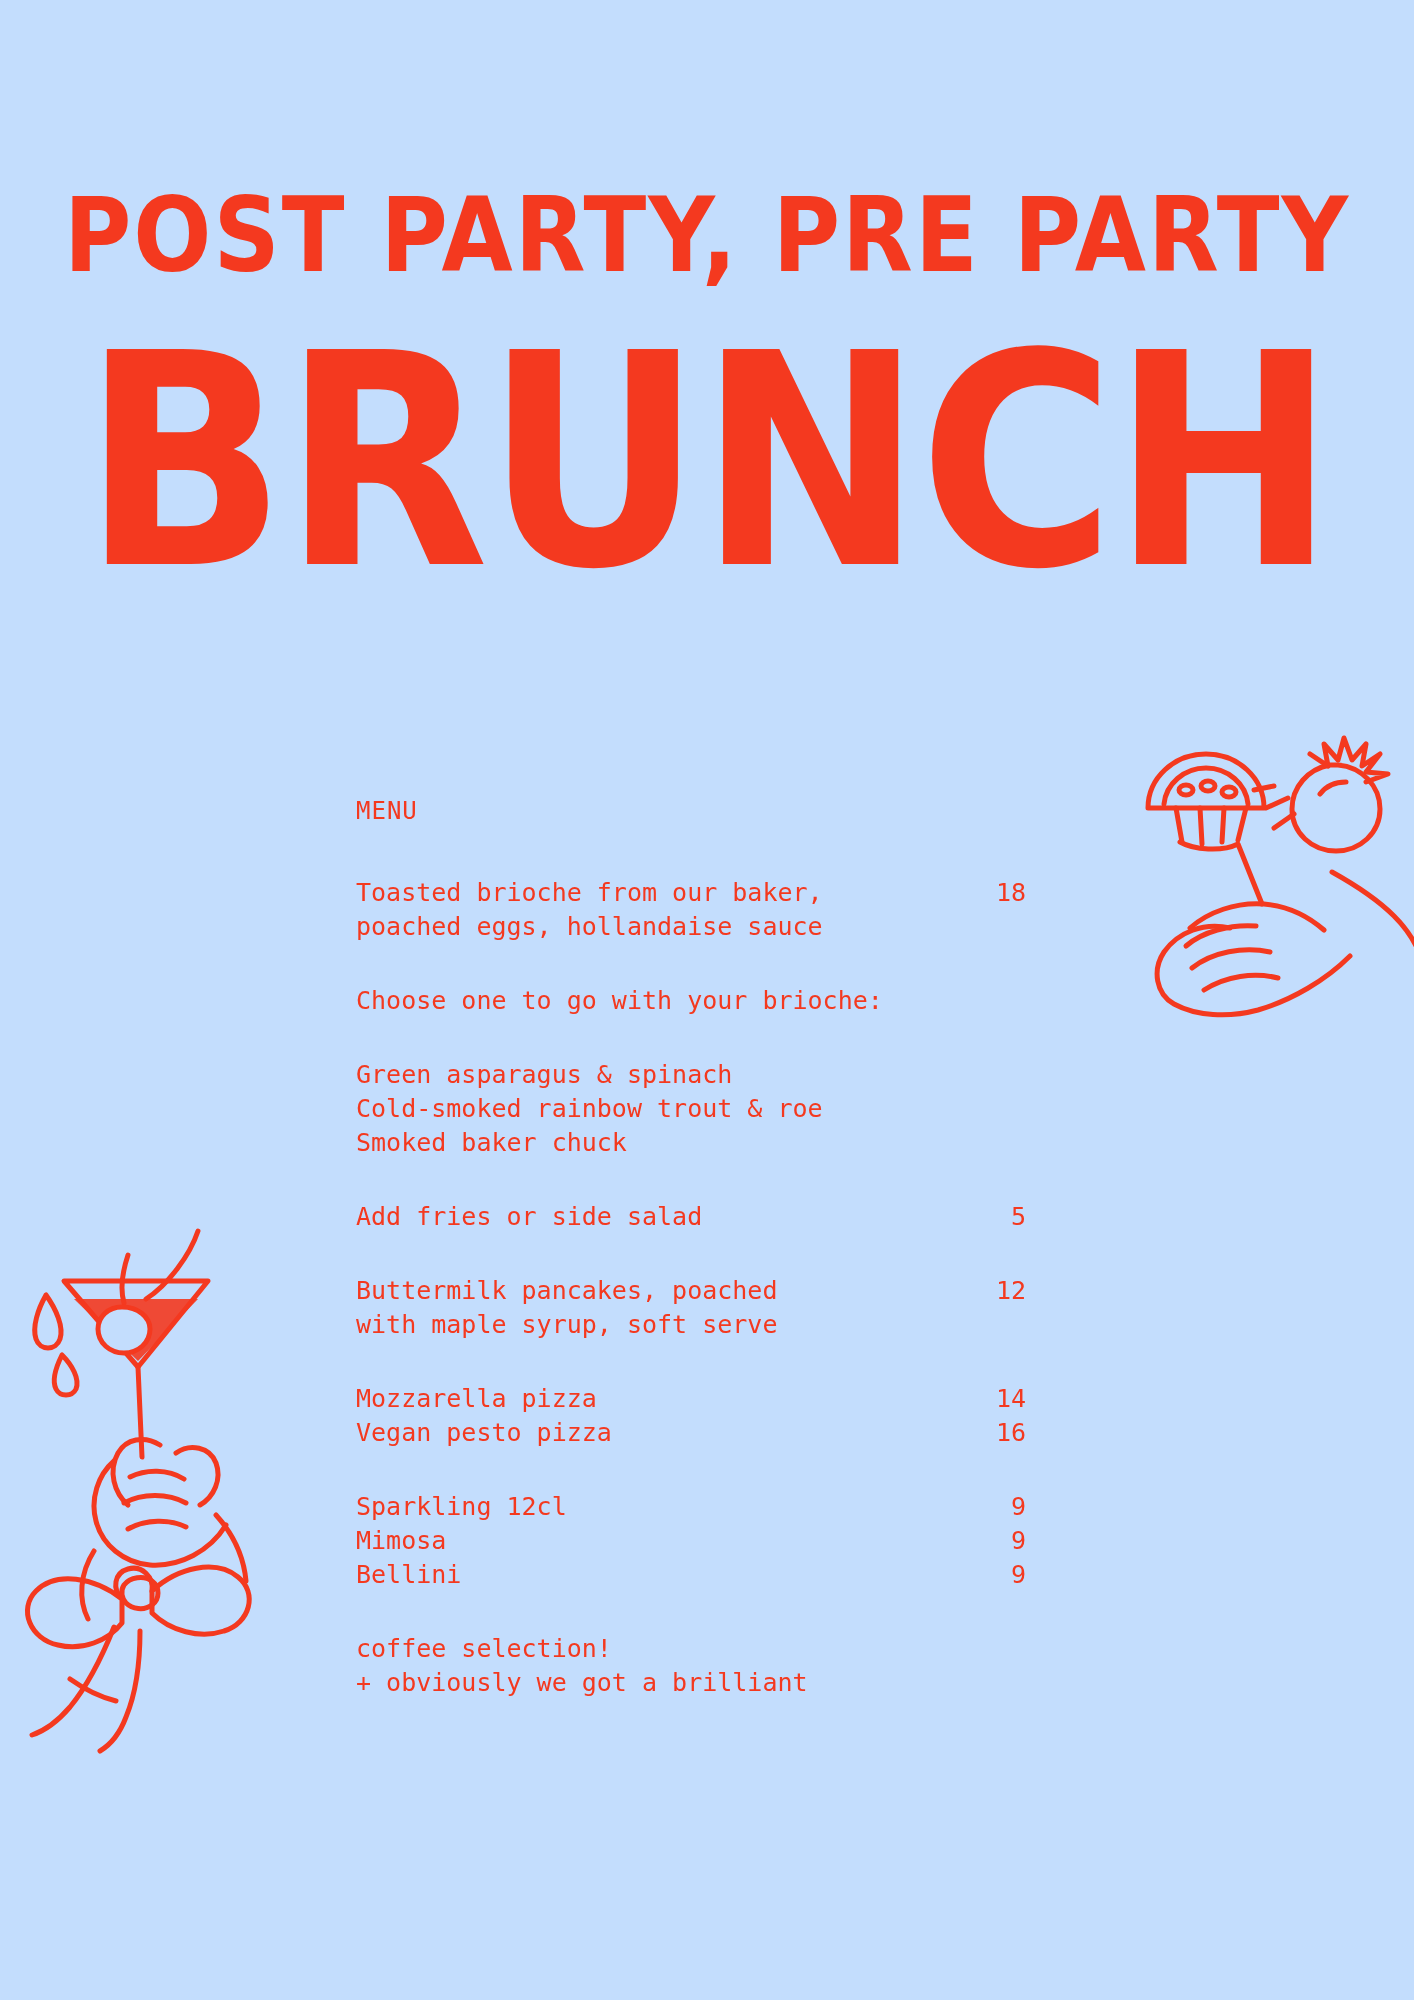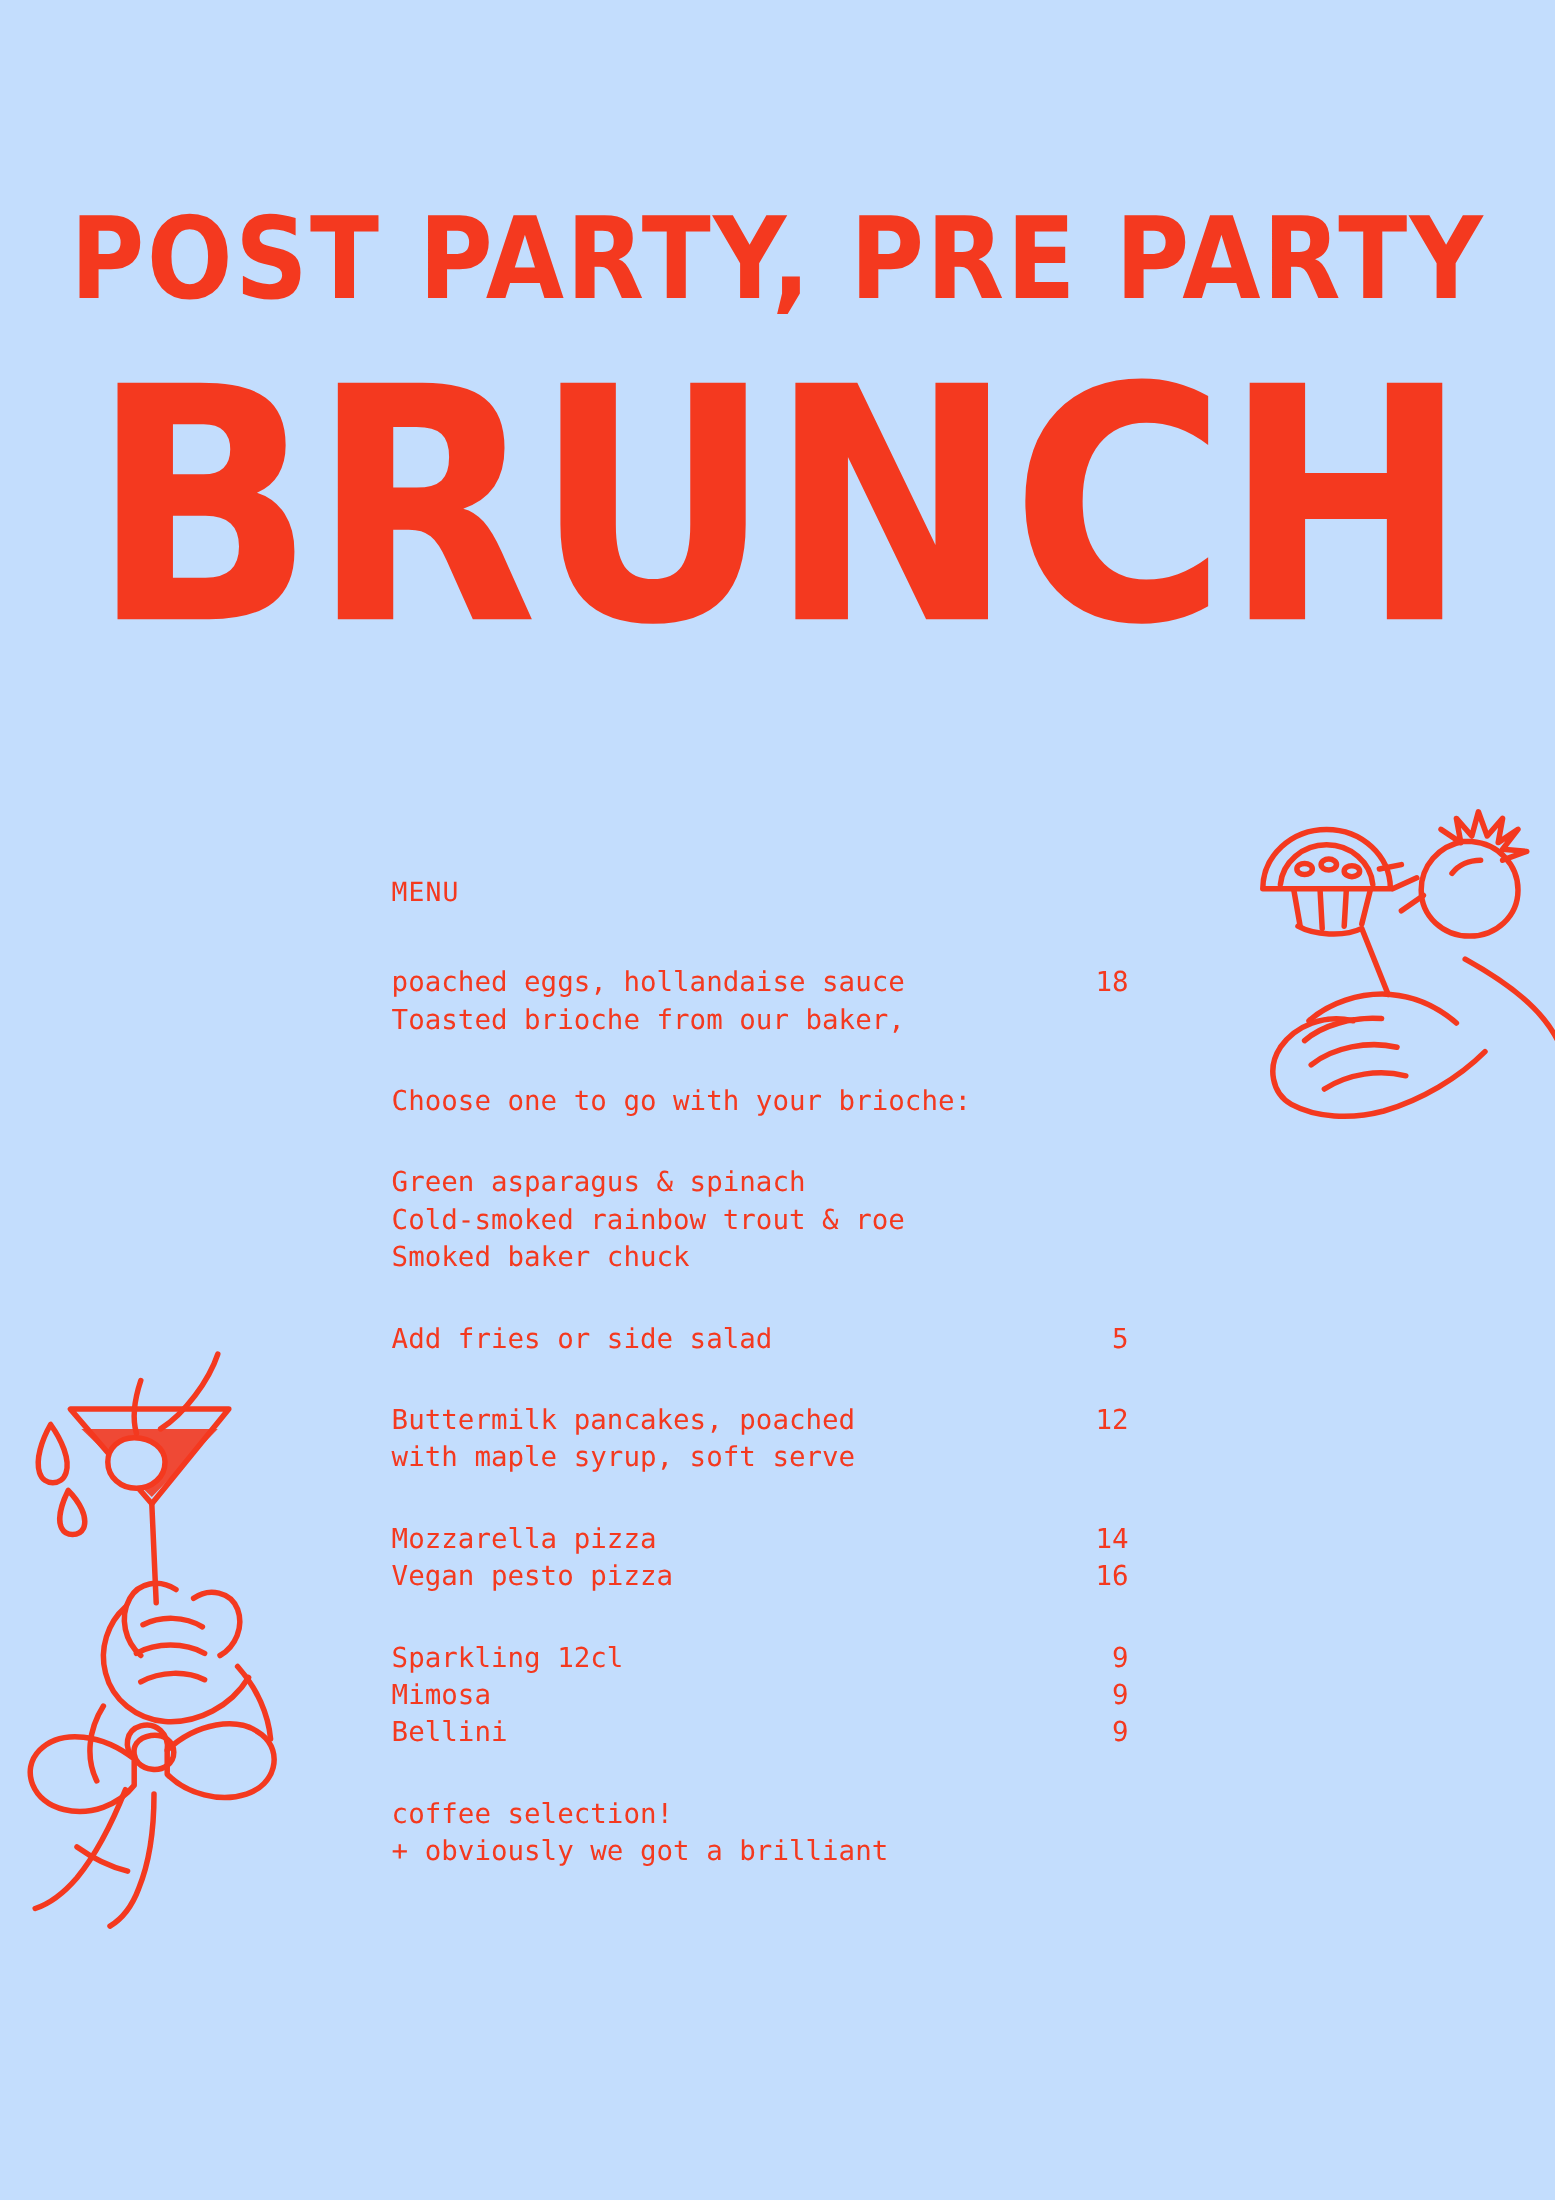--- a/index.html
+++ b/index.html
@@ -184,22 +184,22 @@
     <path d="M60 484 c14 10 30 18 46 22"></path>
   </svg>
 
   <div class="menu">
 
     <div class="menu-label">MENU</div>
 
     <div class="group">
       <div class="row">
         <div class="names">
+          <div class="line">Toasted brioche from our baker,</div>
           <div class="line">poached eggs, hollandaise sauce</div>
-          <div class="line">Toasted brioche from our baker,</div>
         </div>
         <div class="price">18</div>
       </div>
     </div>
 
     <div class="group">
       <div class="note">Choose one to go with your brioche:</div>
     </div>
 
     <div class="group">

